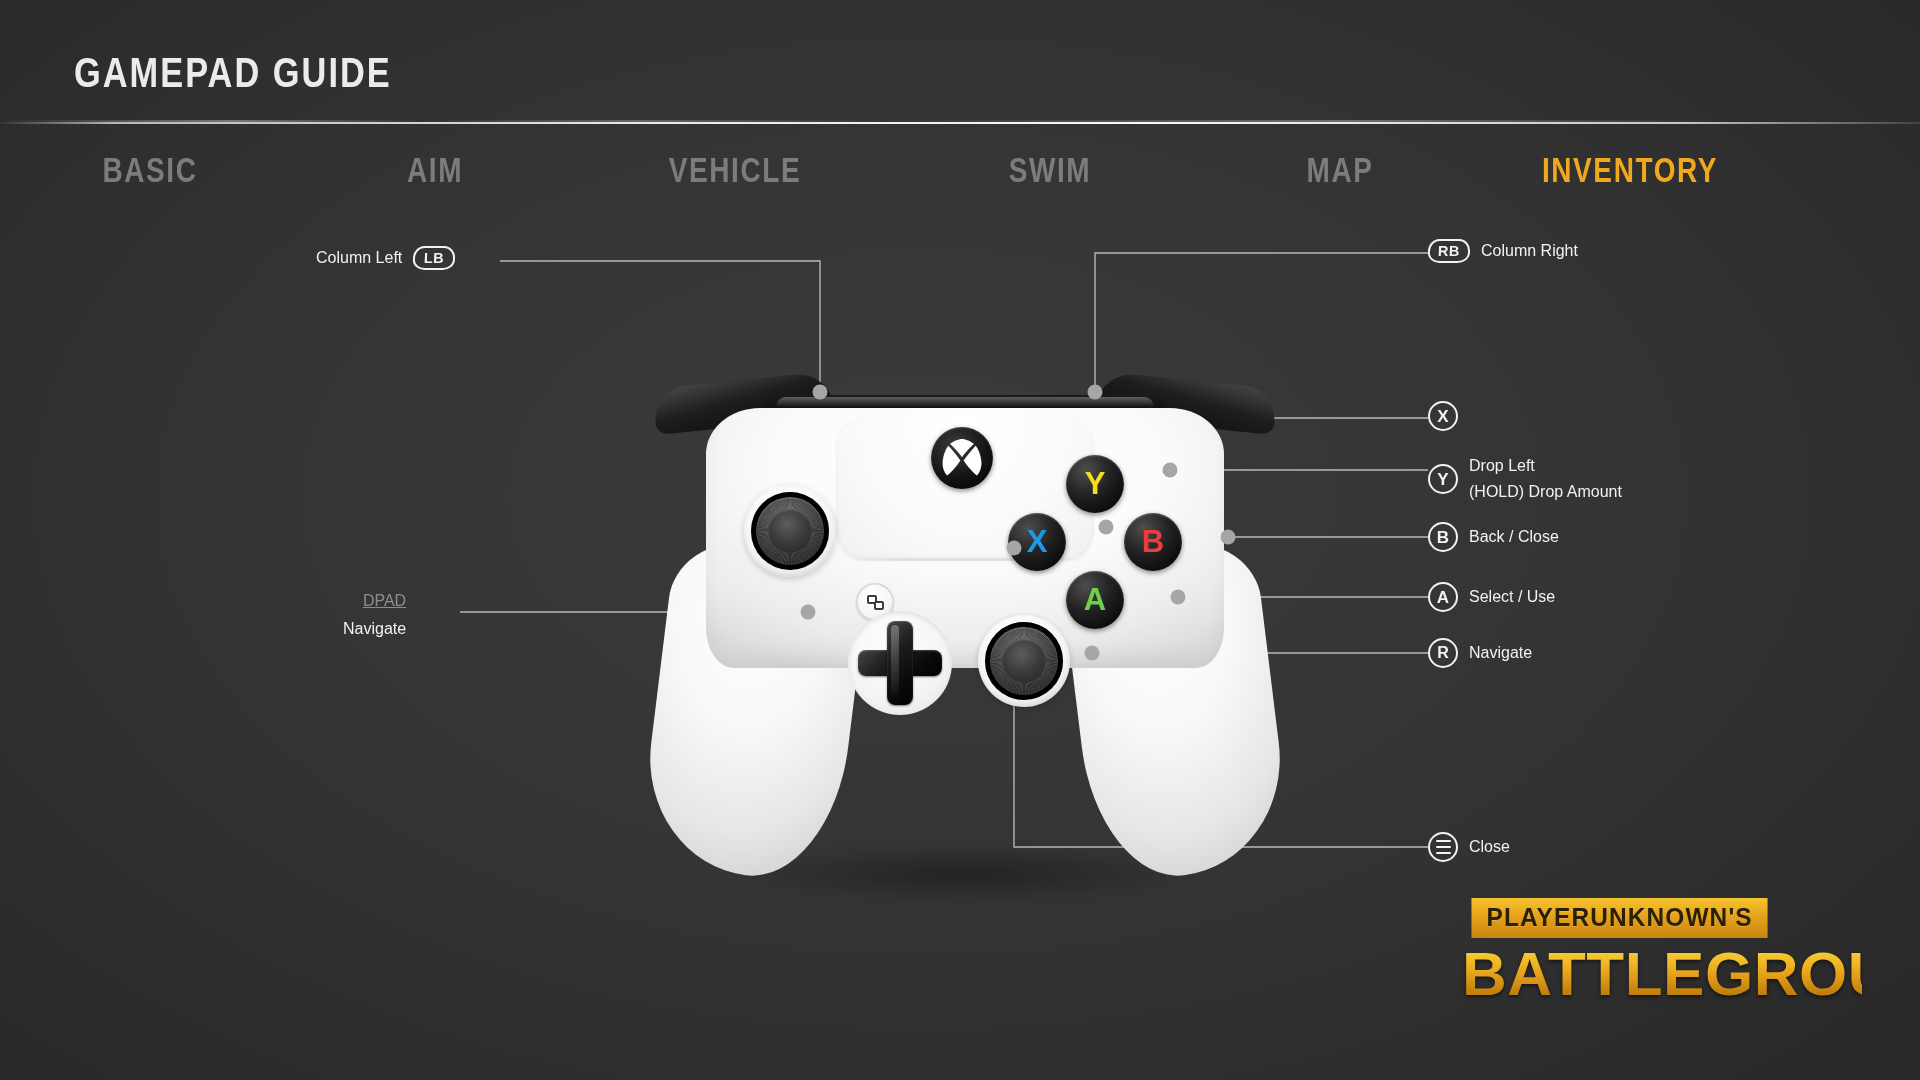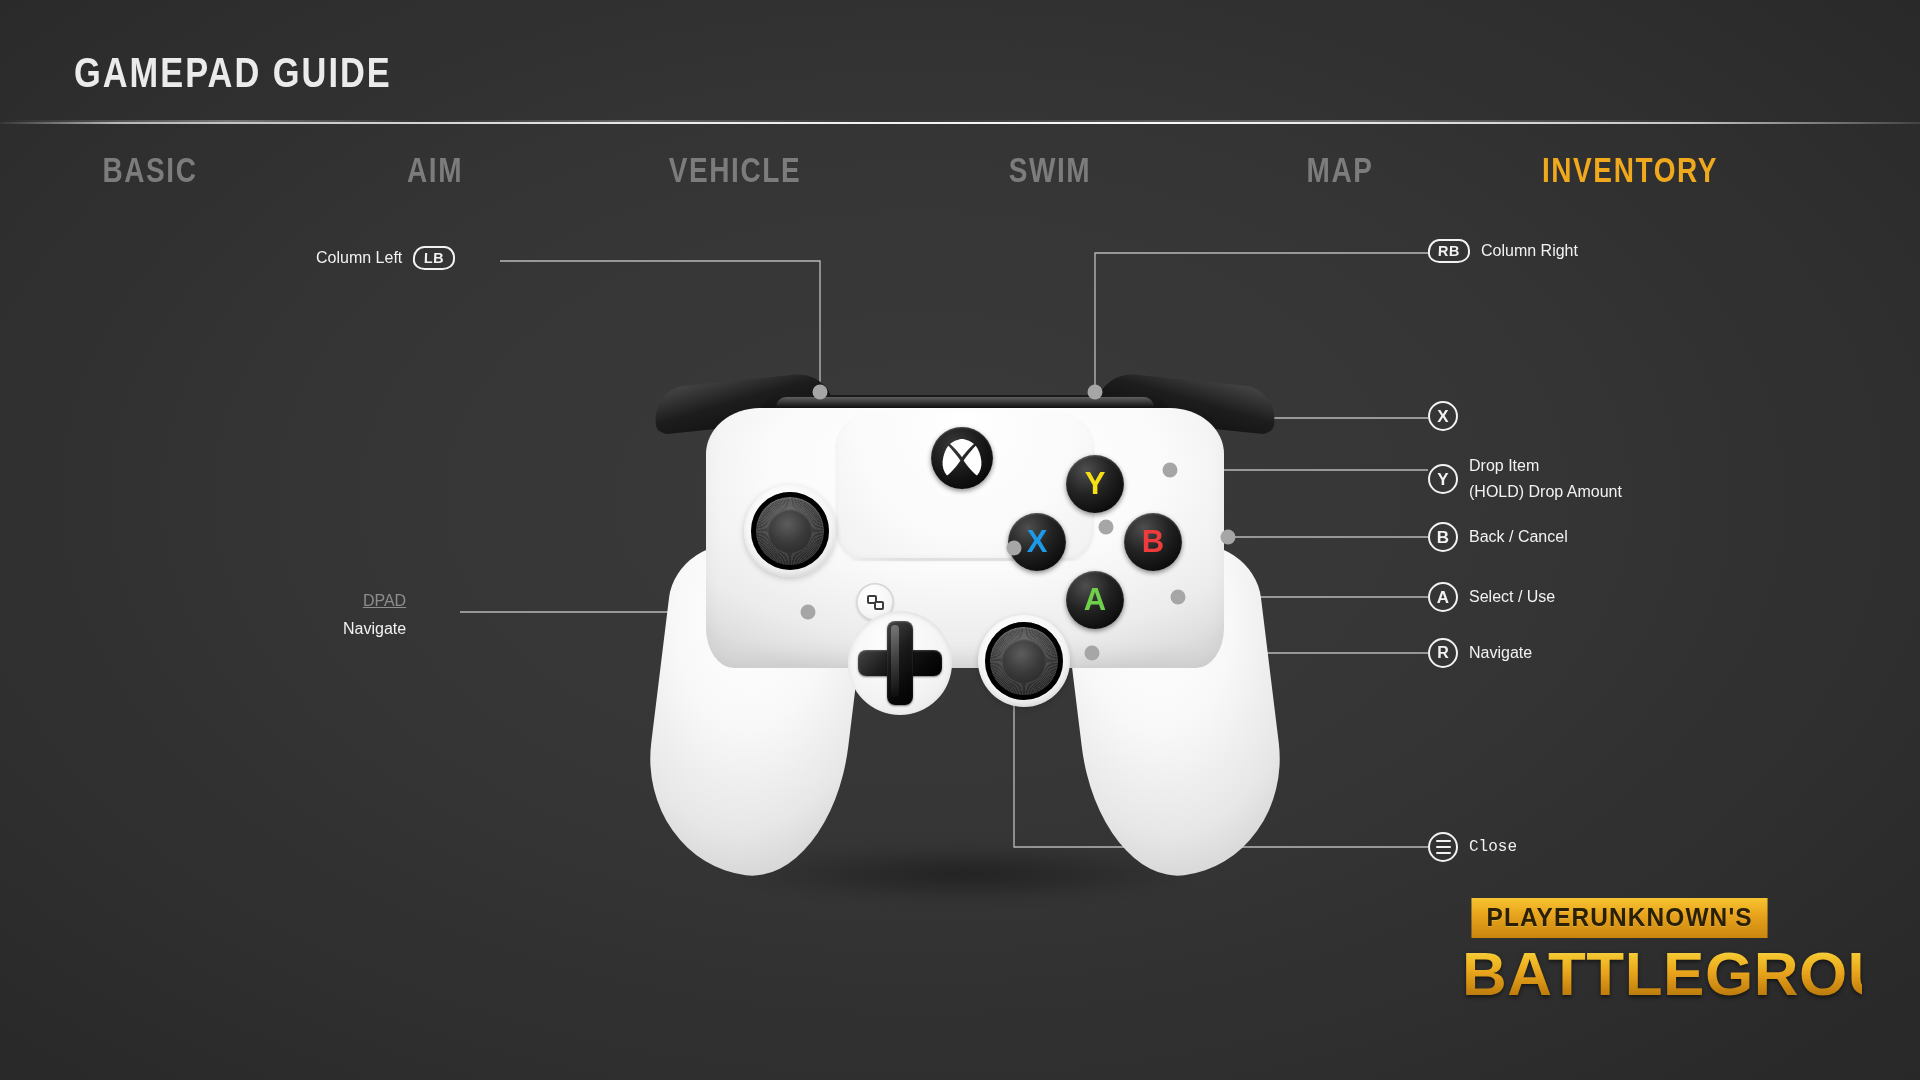--- a/index.html
+++ b/index.html
@@ -400,41 +400,41 @@
     <span class="ctext">Column Right</span>
   </div>
 
   <div class="callout right-side" style="left:1428px; top:401px;">
     <span class="badge-circle">X</span>
   </div>
 
   <div class="callout right-side" style="left:1428px; top:453px;">
     <span class="badge-circle">Y</span>
     <span class="ctext">
-      <span class="sub">Drop Item</span>
+      <span class="sub">Drop Left</span>
       <span class="sub">(HOLD) Drop Amount</span>
     </span>
   </div>
 
   <div class="callout right-side" style="left:1428px; top:522px;">
     <span class="badge-circle">B</span>
-    <span class="ctext">Back / Cancel</span>
+    <span class="ctext">Back / Close</span>
   </div>
 
   <div class="callout right-side" style="left:1428px; top:582px;">
     <span class="badge-circle">A</span>
     <span class="ctext">Select / Use</span>
   </div>
 
   <div class="callout right-side" style="left:1428px; top:638px;">
     <span class="badge-circle letter-r">R</span>
     <span class="ctext">Navigate</span>
   </div>
 
-  <div class="callout right-side" style="left:1428px; top:832px;font-family:Liberation Mono, monospace;">
+  <div class="callout right-side" style="left:1428px; top:832px;">
     <span class="badge-hamburger">
       <i></i>
         <i></i>
         <i></i>
     </span>
     <span class="ctext">Close</span>
   </div>
 
   <div id="controller">
 

